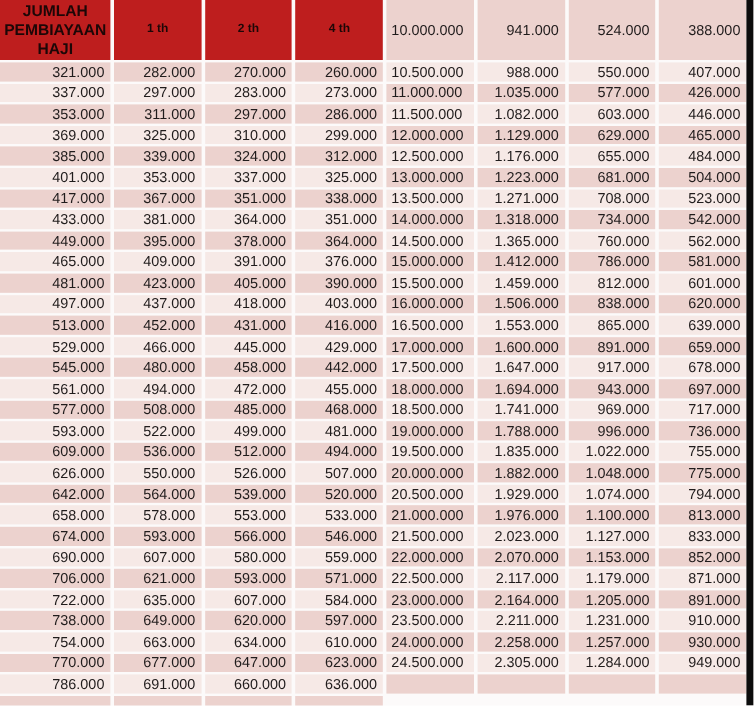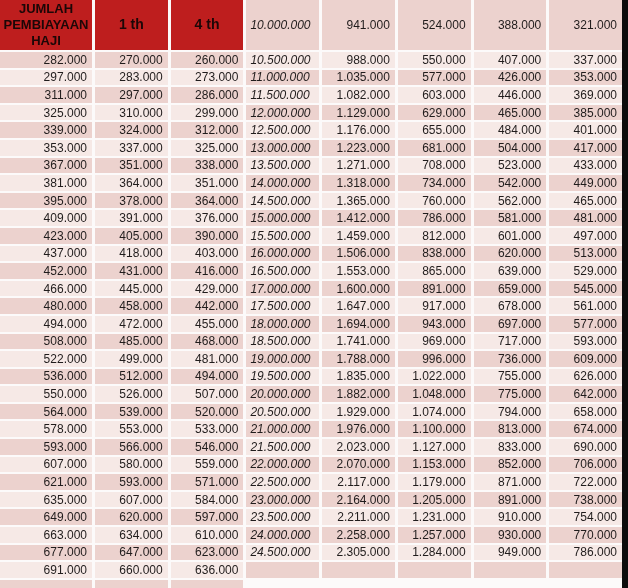--- a/index.html
+++ b/index.html
@@ -20,21 +20,21 @@
     grid-template-columns: 92px repeat(7, 1fr);
     grid-template-rows: 50px repeat(31, 15.6px);
     column-gap: 3px;
     row-gap: 2px;
     background: var(--gap-color, #fcfafa);
   }
   .hcell {
     background: var(--header-bg, #be1e1e);
     color: var(--header-text, #1c0707);
     font-weight: bold;
-    font-size: 14px;
+    font-size: 10px;
     line-height: 1.22;
     display: flex;
     align-items: center;
     justify-content: center;
     text-align: center;
   }
   .hcell.hfirst { font-size: 13px; padding: 0 16px; }
   .cell {
     font-size: 12px;
     color: var(--cell-text, #201c1c);
@@ -42,40 +42,40 @@
     align-items: center;
     justify-content: flex-end;
     padding-right: 5px;
     white-space: nowrap;
     overflow: hidden;
   }
   .cell.first {
     justify-content: flex-start;
     padding-left: 4px;
     padding-right: 12px;
-    font-style: italic;
   }
   .band-dark  { background: var(--band-dark, #ecd2ce); }
   .band-light { background: var(--band-light, #f6e9e6); }
   .edge-strip {
     position: absolute;
     top: 0;
     right: 0;
     width: 6px;
     height: 588px;
     background: var(--edge-color, #0c0c0c);
   }
 </style>
 </head>
 <body>
 
 <div class="screen" style="--header-bg: #be1e1e; --header-text: #1c0707; --band-dark: #ecd2ce; --band-light: #f6e9e6; --gap-color: #fcfafa; --cell-text: #201c1c; --edge-color: #0c0c0c;">
   <div class="grid" id="grid">
       <div class="hcell hfirst">JUMLAH PEMBIAYAAN HAJI</div>
       <div class="hcell">1 th</div>
+      <div class="hcell">2 th</div>
       <div class="hcell">4 th</div>
       <div class="cell band-dark first">10.000.000</div>
       <div class="cell band-dark">941.000</div>
       <div class="cell band-dark">524.000</div>
       <div class="cell band-dark">388.000</div>
       <div class="cell band-dark">321.000</div>
       <div class="cell band-dark">282.000</div>
       <div class="cell band-dark">270.000</div>
       <div class="cell band-dark">260.000</div>
       <div class="cell band-light first">10.500.000</div>

